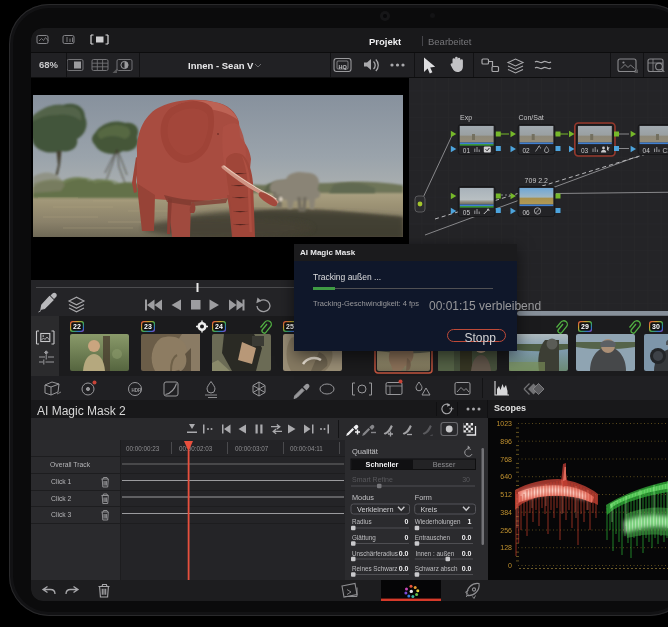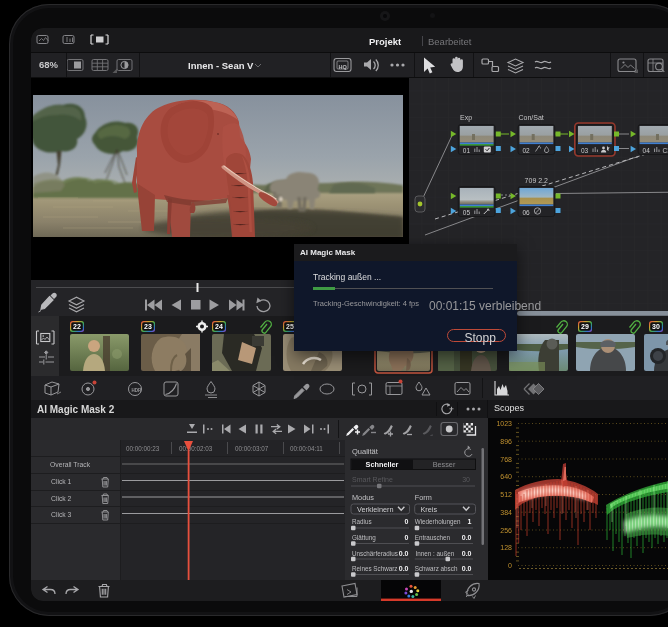--- a/index.html
+++ b/index.html
@@ -590,22 +590,22 @@
 
         <path d="M497 13 l5.5-5.5 5.5 5.5 -5.5 5.5 z" fill="#727275" stroke="none"></path>
         <path d="M493 13 l5.5-5.5 M493 13 l5.5 5.5" stroke="#727275" stroke-width="1.2"></path>
         <path d="M502 13 l5.5-5.5 5.5 5.5 -5.5 5.5 z" fill="#5a5a5d" stroke="#8a8a8d" stroke-width="0.8"></path>
       </g>
       <text x="100.5" y="15.5" font-size="4.5" fill="#98989b" font-weight="bold">HDR</text>
     </svg>
   </div>
 
   <div class="a" style="left:0;top:372px;width:659px;height:18px;background:#18181a"></div>
-  <div class="txt" style="left:6px;top:376px;font-size:10px;font-weight:bold;color:#d8d8d8">AI Magic Mask 2</div>
-  <div class="txt" style="left:463px;top:375px;font-size:9px;font-weight:normal;color:#e0e0e0">Scopes</div>
+  <div class="txt" style="left:6px;top:376px;font-size:12px;font-weight:normal;color:#d8d8d8">AI Magic Mask 2</div>
+  <div class="txt" style="left:463px;top:375px;font-size:9px;font-weight:bold;color:#e0e0e0">Scopes</div>
   <div id="hdricons">
     <svg style="left:396px;top:372px" width="263" height="18" viewBox="0 0 263 18">
       <path d="M9.5 2 v14 M30.5 2 v14 M60.5 0 v18" stroke="#101012" stroke-width="1"></path>
       <g stroke="#a9a9ac" fill="none" stroke-width="1.1">
         <path d="M24.5 9 a4.8 4.8 0 1 1-1.8-3.8"></path>
         <path d="M20.5 3.2 l2.5 2 -2.8 1.5 z" fill="#a9a9ac" stroke="none"></path>
         <path d="M24.5 6.8 v4 M22.5 8.8 h4" stroke-width="0.9"></path>
       </g>
       <g fill="#a9a9ac">
           <circle cx="41" cy="9" r="1.5"></circle>

